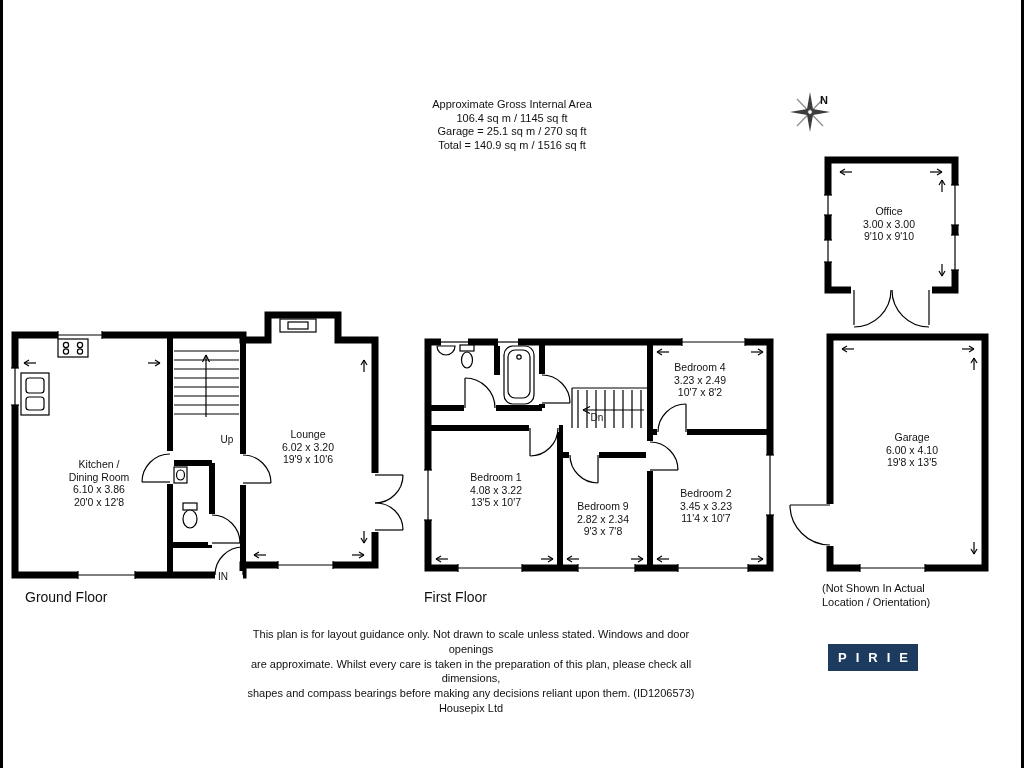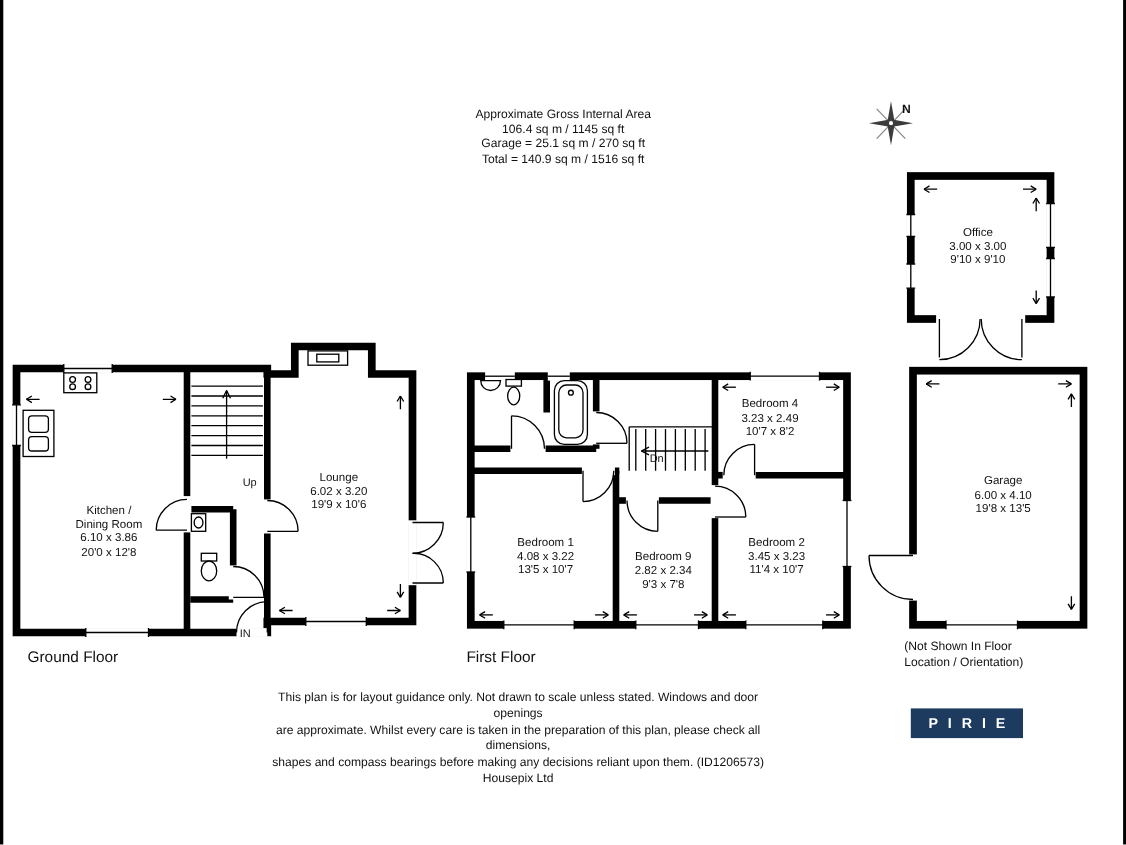--- a/index.html
+++ b/index.html
@@ -6,21 +6,21 @@
   html,body{background:#fff}
   body{font-family:"Liberation Sans",sans-serif;color:#111}
   #canvas{position:relative;width:1024px;height:768px;background:#fff;overflow:hidden}
   .edge{position:absolute;top:0;width:3px;height:768px;background:#000}
   .title{position:absolute;left:0;top:72px;width:1024px;text-align:center;font-size:19px;font-weight:bold;letter-spacing:.2px}
   .area{position:absolute;left:0;top:98px;width:1024px;text-align:center;font-size:11px;line-height:13.5px}
   .room-label{position:absolute;transform:translate(-50%,-50%);text-align:center;font-size:10.5px;line-height:12.5px;white-space:nowrap}
   .floor-label{position:absolute;font-size:14px;font-weight:normal}
   .note{position:absolute;left:822px;top:581px;font-size:11px;line-height:14px}
   .disclaimer{position:absolute;left:230px;top:627px;width:482px;text-align:center;font-size:11px;line-height:14.8px}
-  .pirie{position:absolute;left:828px;top:644px;width:102px;height:27px;background:#1d3a5f;color:#fff;
+  .pirie{position:absolute;left:828px;top:644px;width:90px;height:27px;background:#1d3a5f;color:#fff;
          display:flex;align-items:center;justify-content:center;font-size:13px;font-weight:bold;
          letter-spacing:9px;padding-left:9px}
   .nlabel{position:absolute;left:820px;top:94px;font-size:11px;font-weight:bold}
   svg{position:absolute}
   .wall{fill:#fff;stroke:#000;stroke-width:7}
   .iw{fill:none;stroke:#000;stroke-width:6}
   .thin{fill:none;stroke:#000;stroke-width:1.2}
   .gap{fill:#fff;stroke:none}
   .fx{fill:#fff;stroke:#000;stroke-width:1.2}
 </style>
@@ -316,21 +316,21 @@
     <div>Kitchen /</div>
     <div>Dining Room</div>
     <div>6.10 x 3.86</div>
     <div>20'0 x 12'8</div>
   </div>
   <div class="room-label" style="left:308px;top:447px">
     <div>Lounge</div>
     <div>6.02 x 3.20</div>
     <div>19'9 x 10'6</div>
   </div>
-  <div class="room-label" style="left:496px;top:506px">
+  <div class="room-label" style="left:496px;top:490px">
     <div>Bedroom 1</div>
     <div>4.08 x 3.22</div>
     <div>13'5 x 10'7</div>
   </div>
   <div class="room-label" style="left:603px;top:519px">
     <div>Bedroom 9</div>
     <div>2.82 x 2.34</div>
     <div>9'3 x 7'8</div>
   </div>
   <div class="room-label" style="left:706px;top:506px">
@@ -355,21 +355,21 @@
   </div>
 
   <div class="room-label" style="left:227px;top:440px;font-size:10px">Up</div>
   <div class="room-label" style="left:597px;top:418px;font-size:10px">Dn</div>
   <div class="room-label" style="left:223px;top:577px;font-size:10px">IN</div>
 
   <div class="floor-label" style="left:25px;top:589px">Ground Floor</div>
   <div class="floor-label" style="left:424px;top:589px">First Floor</div>
 
   <div class="note">
-    <div>(Not Shown In Floor</div>
+    <div>(Not Shown In Actual</div>
     <div>Location / Orientation)</div>
   </div>
 
   <div class="disclaimer">
     <div>This plan is for layout guidance only. Not drawn to scale unless stated. Windows and door openings</div>
     <div>are approximate. Whilst every care is taken in the preparation of this plan, please check all dimensions,</div>
     <div>shapes and compass bearings before making any decisions reliant upon them. (ID1206573)</div>
     <div>Housepix Ltd</div>
   </div>
 

